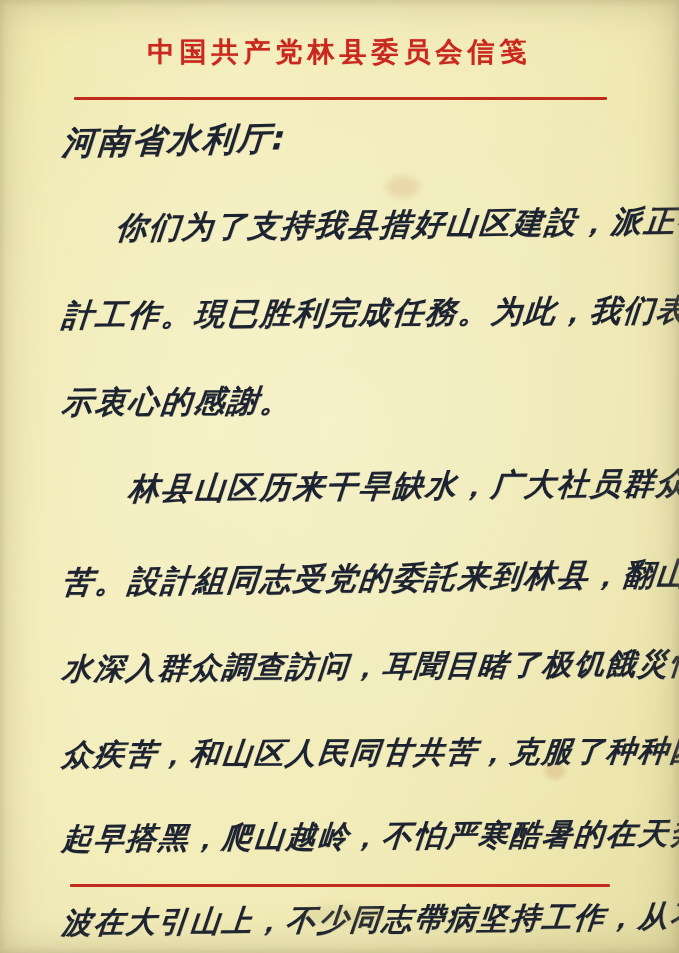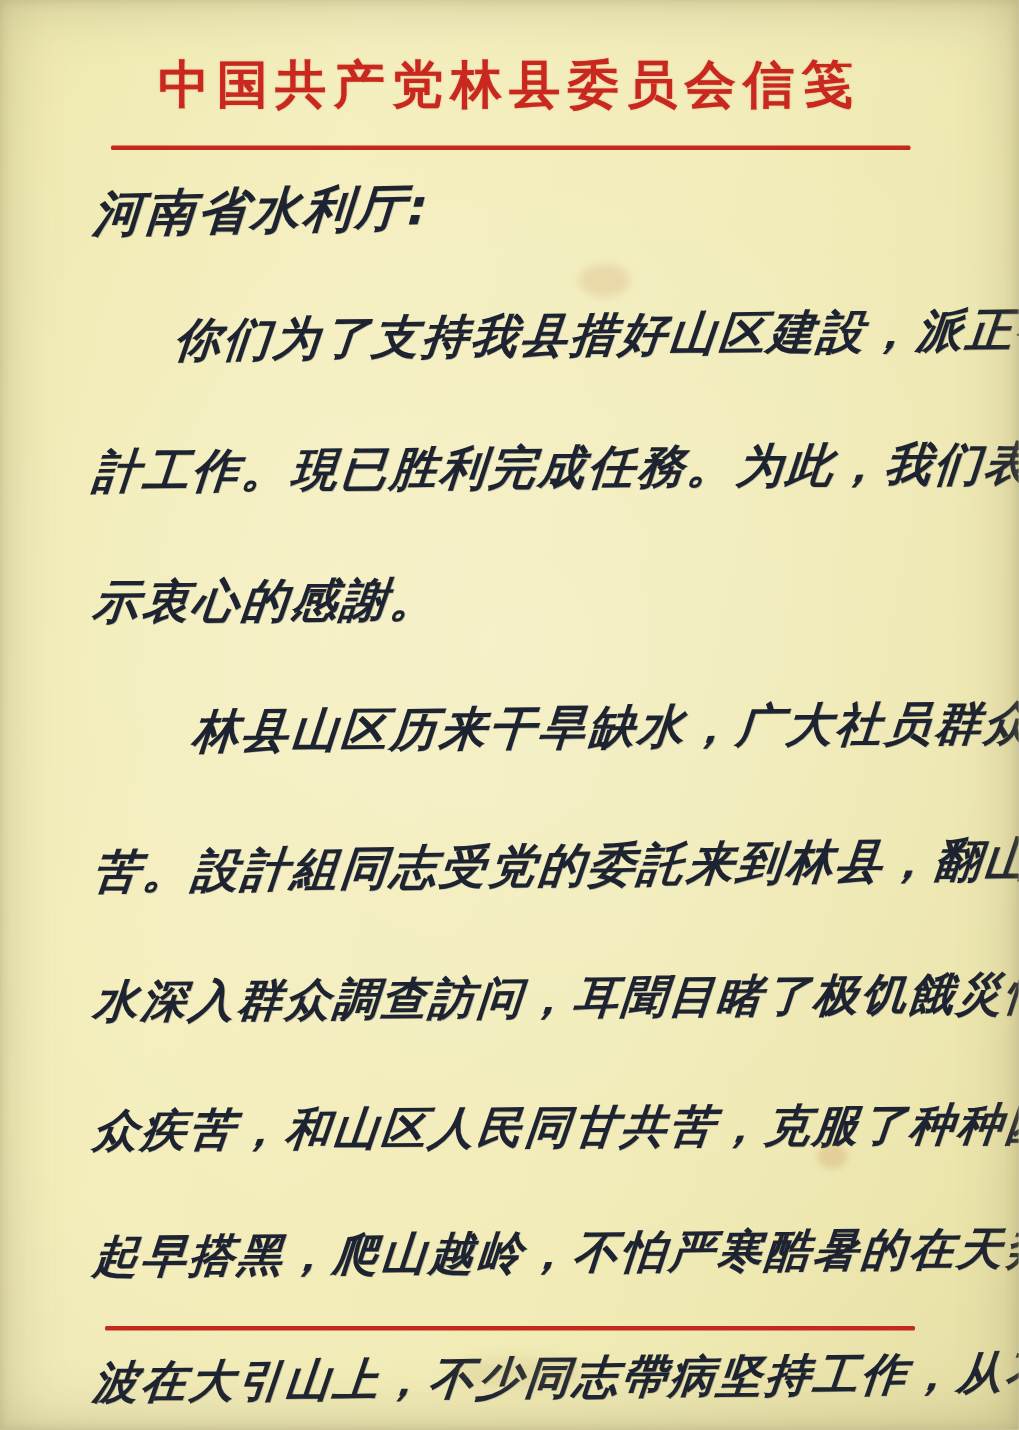--- a/index.html
+++ b/index.html
@@ -39,21 +39,21 @@
   #letterhead {
     position: absolute;
     top: 34px;
     left: 0;
     width: 100%;
     text-align: center;
   }
   #letterhead-title {
     font-family: "DejaVu Sans", sans-serif;
     font-weight: bold;
-    font-size: 34px;
+    font-size: 27px;
     letter-spacing: 5px;
     color: #c9281f;
     white-space: nowrap;
     text-shadow: 0 0 1px rgba(201,40,31,0.5);
   }
   .rule {
     position: absolute;
     left: 74px;
     width: 533px;
     height: 3px;

